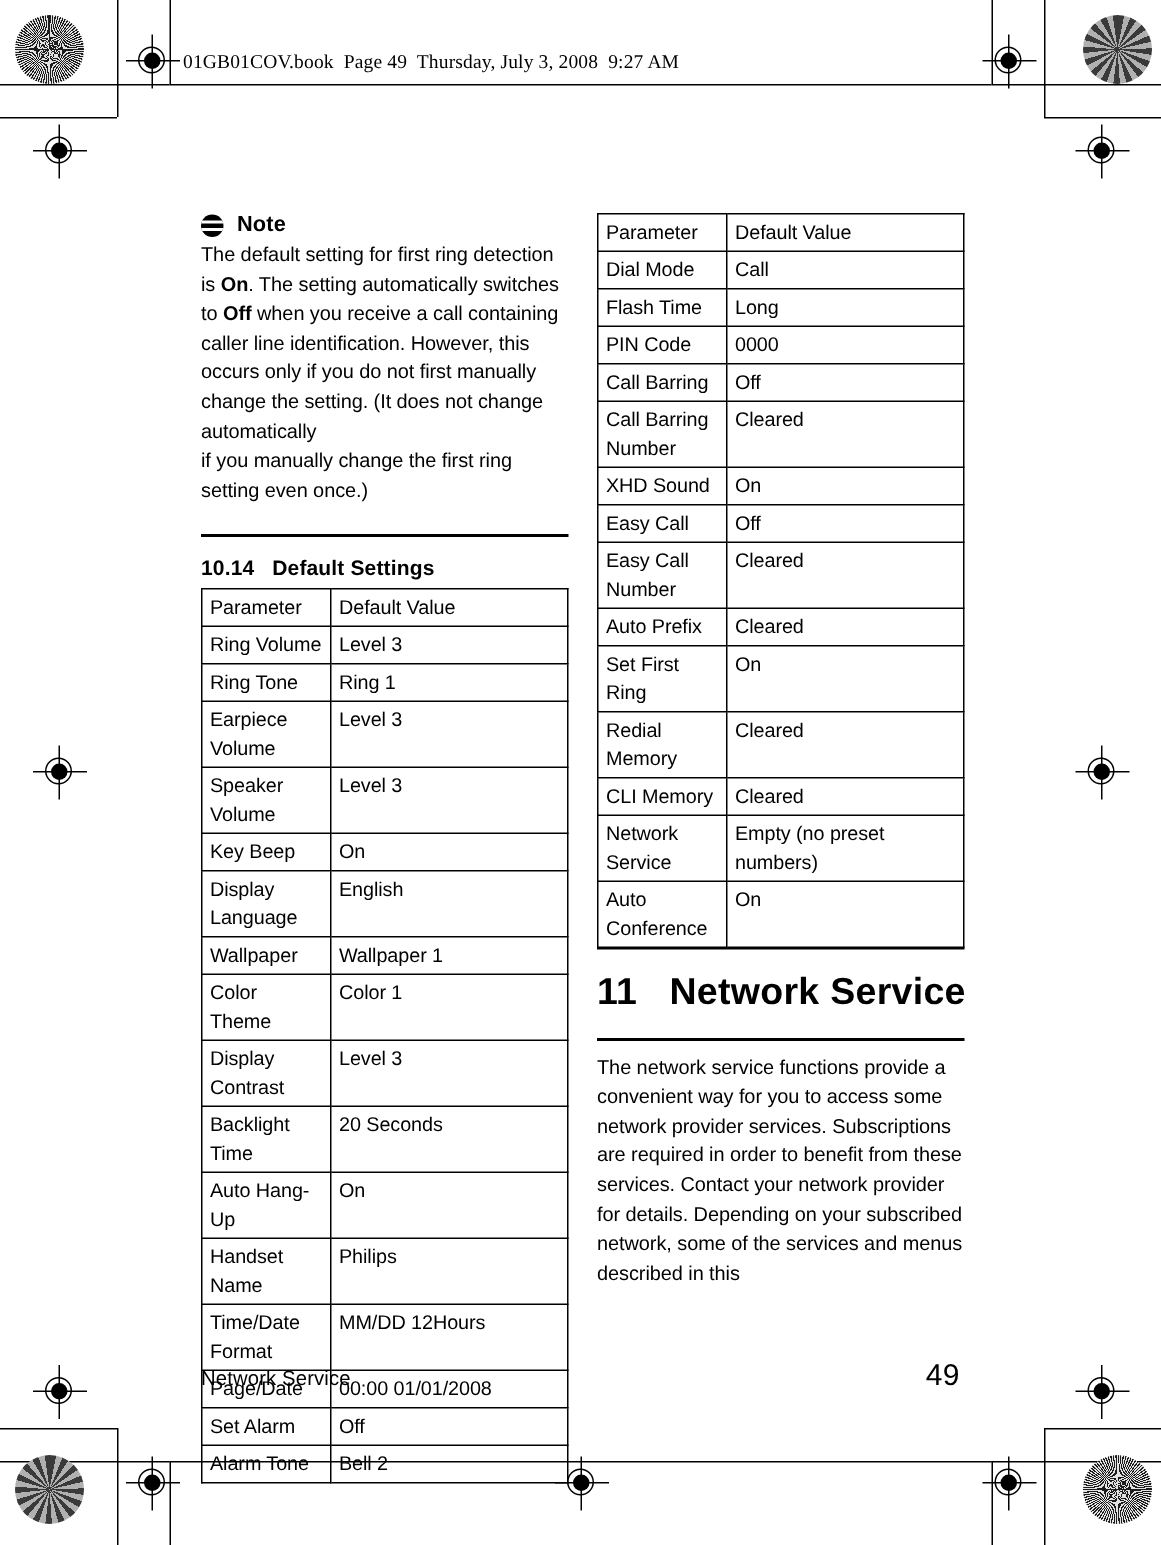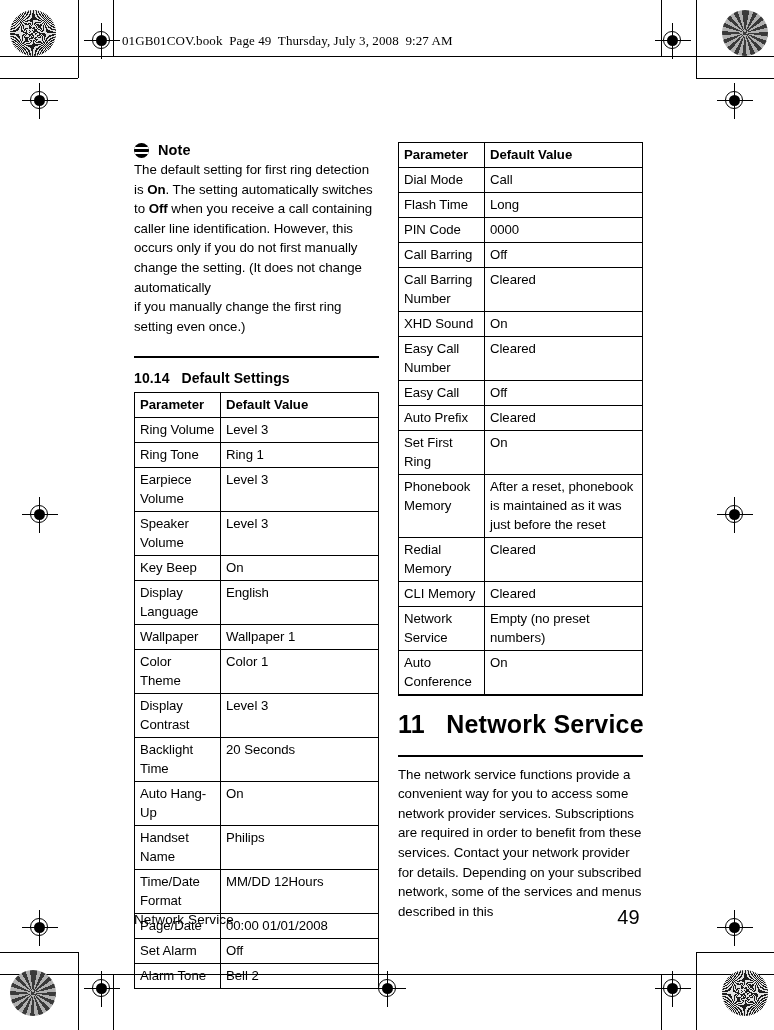--- a/index.html
+++ b/index.html
@@ -181,21 +181,21 @@
   table.settings td, table.settings th {
     border: 1.3px solid #000;
     padding: 2px 5px 3px 5px;
     text-align: left;
     vertical-align: top;
     line-height: 19px;
     letter-spacing: -0.05px;
     font-weight: normal;
   }
   table.settings thead th {
-    font-weight: bold;
+    font-weight: normal;
     margin-top: 32px;
   }
   table.settings col.c1 { width: 86px; }
   table.settings col.c2 { width: auto; }
 
   
   .footer {
     position: absolute;
     left: 134px;
     top: 906px;
@@ -436,38 +436,34 @@
           </tr>
           <tr>
             <td>Call Barring Number</td>
             <td>Cleared</td>
           </tr>
           <tr>
             <td>XHD Sound</td>
             <td>On</td>
           </tr>
           <tr>
+            <td>Easy Call</td>
+            <td>Off</td>
+          </tr>
+          <tr>
             <td>Easy Call Number</td>
             <td>Cleared</td>
           </tr>
           <tr>
-            <td>Easy Call</td>
-            <td>Off</td>
-          </tr>
-          <tr>
             <td>Auto Prefix</td>
             <td>Cleared</td>
           </tr>
           <tr>
             <td>Set First Ring</td>
             <td>On</td>
-          </tr>
-          <tr>
-            <td>Phonebook Memory</td>
-            <td>After a reset, phonebook is maintained as it was just before the reset</td>
           </tr>
           <tr>
             <td>Redial Memory</td>
             <td>Cleared</td>
           </tr>
           <tr>
             <td>CLI Memory</td>
             <td>Cleared</td>
           </tr>
           <tr>

